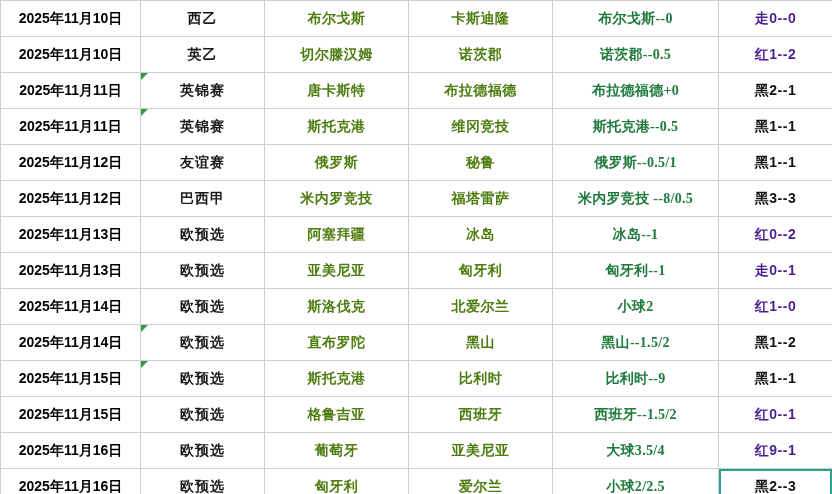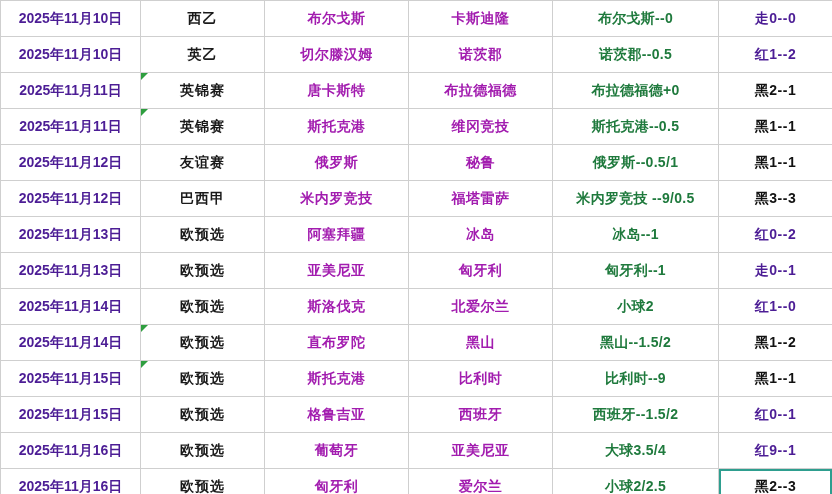--- a/index.html
+++ b/index.html
@@ -31,37 +31,38 @@
   }
   
   col.c-date { width: 140px; }
   col.c-league { width: 124px; }
   col.c-home { width: 144px; }
   col.c-away { width: 144px; }
   col.c-hcp { width: 166px; }
   col.c-res { width: 114px; }
 
   td.date {
-    color: #4c1d95;
+    color: #000000;
     font-size: 13.5px;
   }
   td.league {
     color: #1a1a1a;
     font-size: 15px;
     letter-spacing: 1px;
   }
   td.team {
-    color: #a21caf;
+    color: #4d7c0f;
     font-size: 15px;
     letter-spacing: 0.5px;
   }
   td.hcp {
     color: #1f7a3d;
     font-size: 14px;
     letter-spacing: 0.3px;
+    font-family: Liberation Serif, serif;
   }
   td.res {
     color: #4c1d95;
     font-size: 15px;
     letter-spacing: 0.5px;
   }
   td.res.black {
     color: #111111;
     text-align: center;
   }
@@ -133,21 +134,21 @@
         <td class="team">俄罗斯</td>
         <td class="team">秘鲁</td>
         <td class="hcp">俄罗斯--0.5/1</td>
         <td class="res black">黑1--1</td>
       </tr>
       <tr>
         <td class="date">2025年11月12日</td>
         <td class="league">巴西甲</td>
         <td class="team">米内罗竞技</td>
         <td class="team">福塔雷萨</td>
-        <td class="hcp">米内罗竞技  --9/0.5</td>
+        <td class="hcp">米内罗竞技  --8/0.5</td>
         <td class="res black">黑3--3</td>
       </tr>
       <tr>
         <td class="date">2025年11月13日</td>
         <td class="league">欧预选</td>
         <td class="team">阿塞拜疆</td>
         <td class="team">冰岛</td>
         <td class="hcp">冰岛--1</td>
         <td class="res">红0--2</td>
       </tr>

